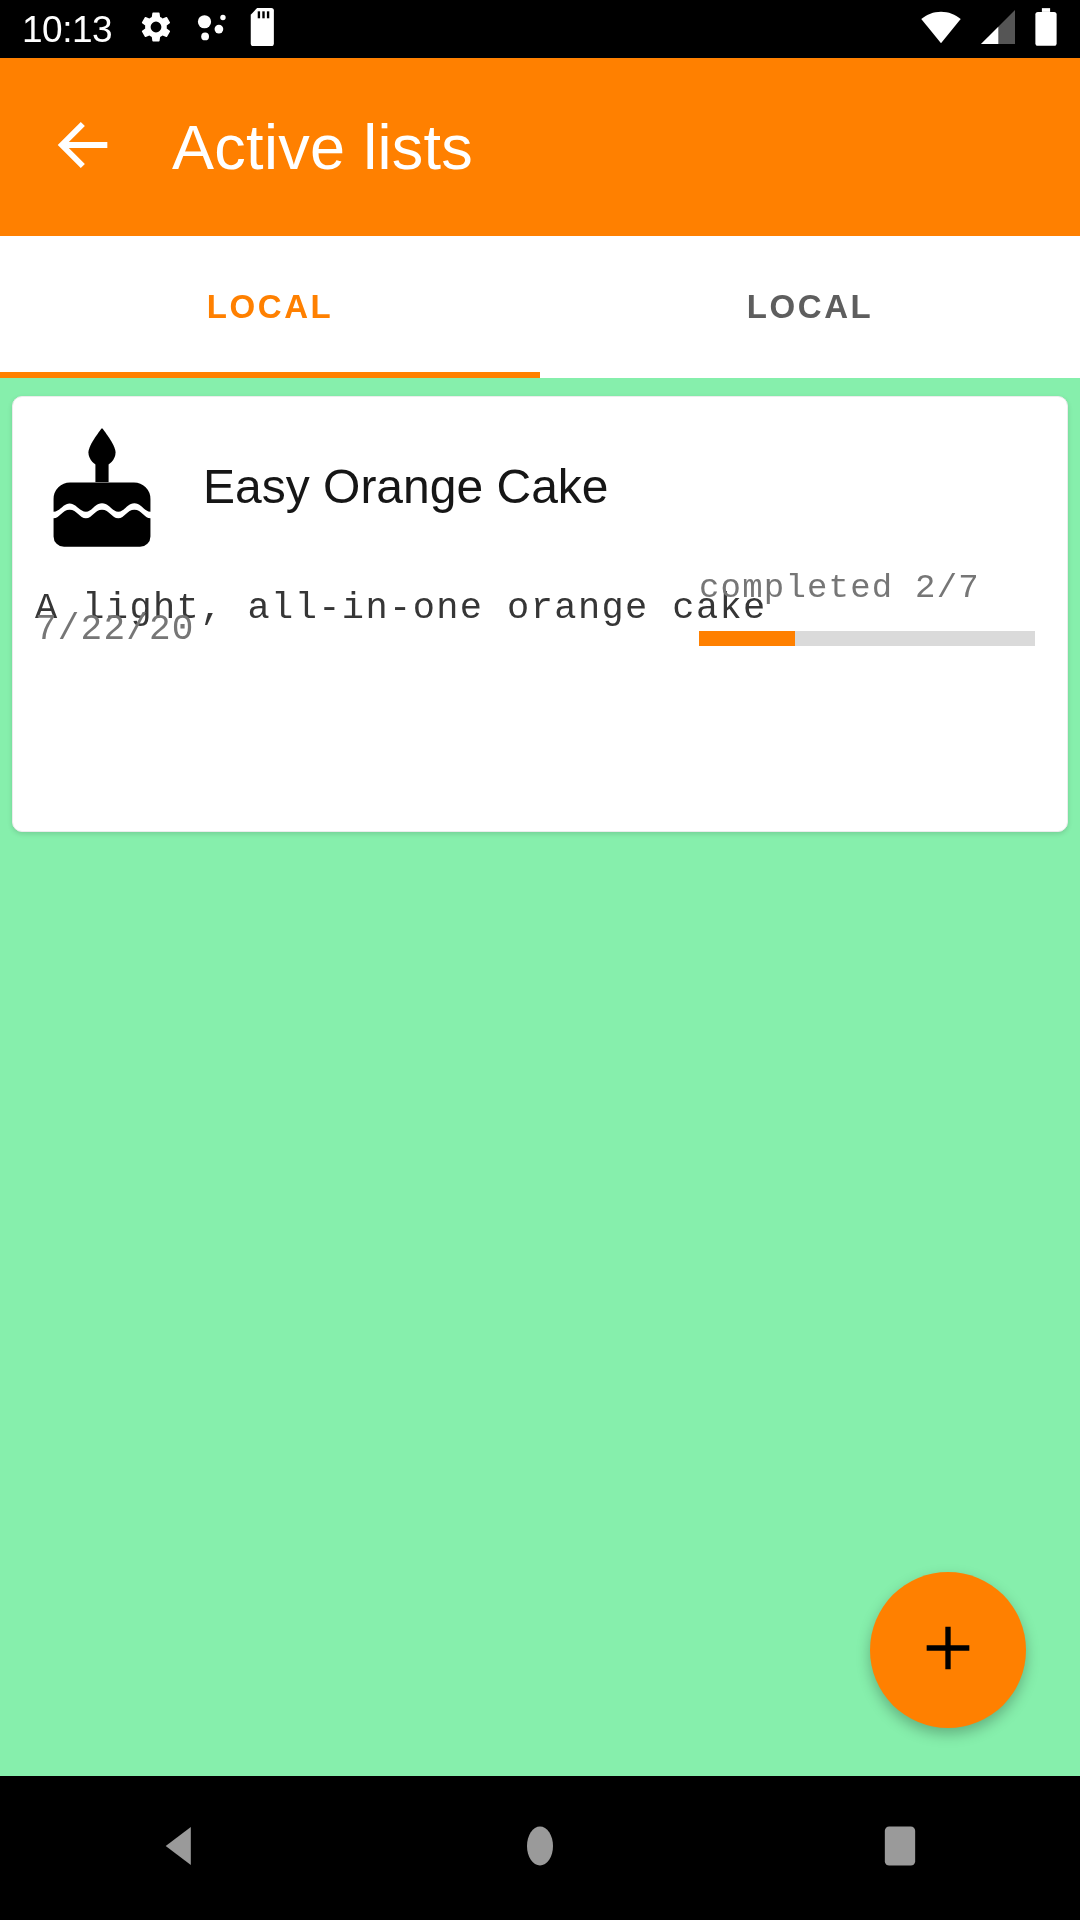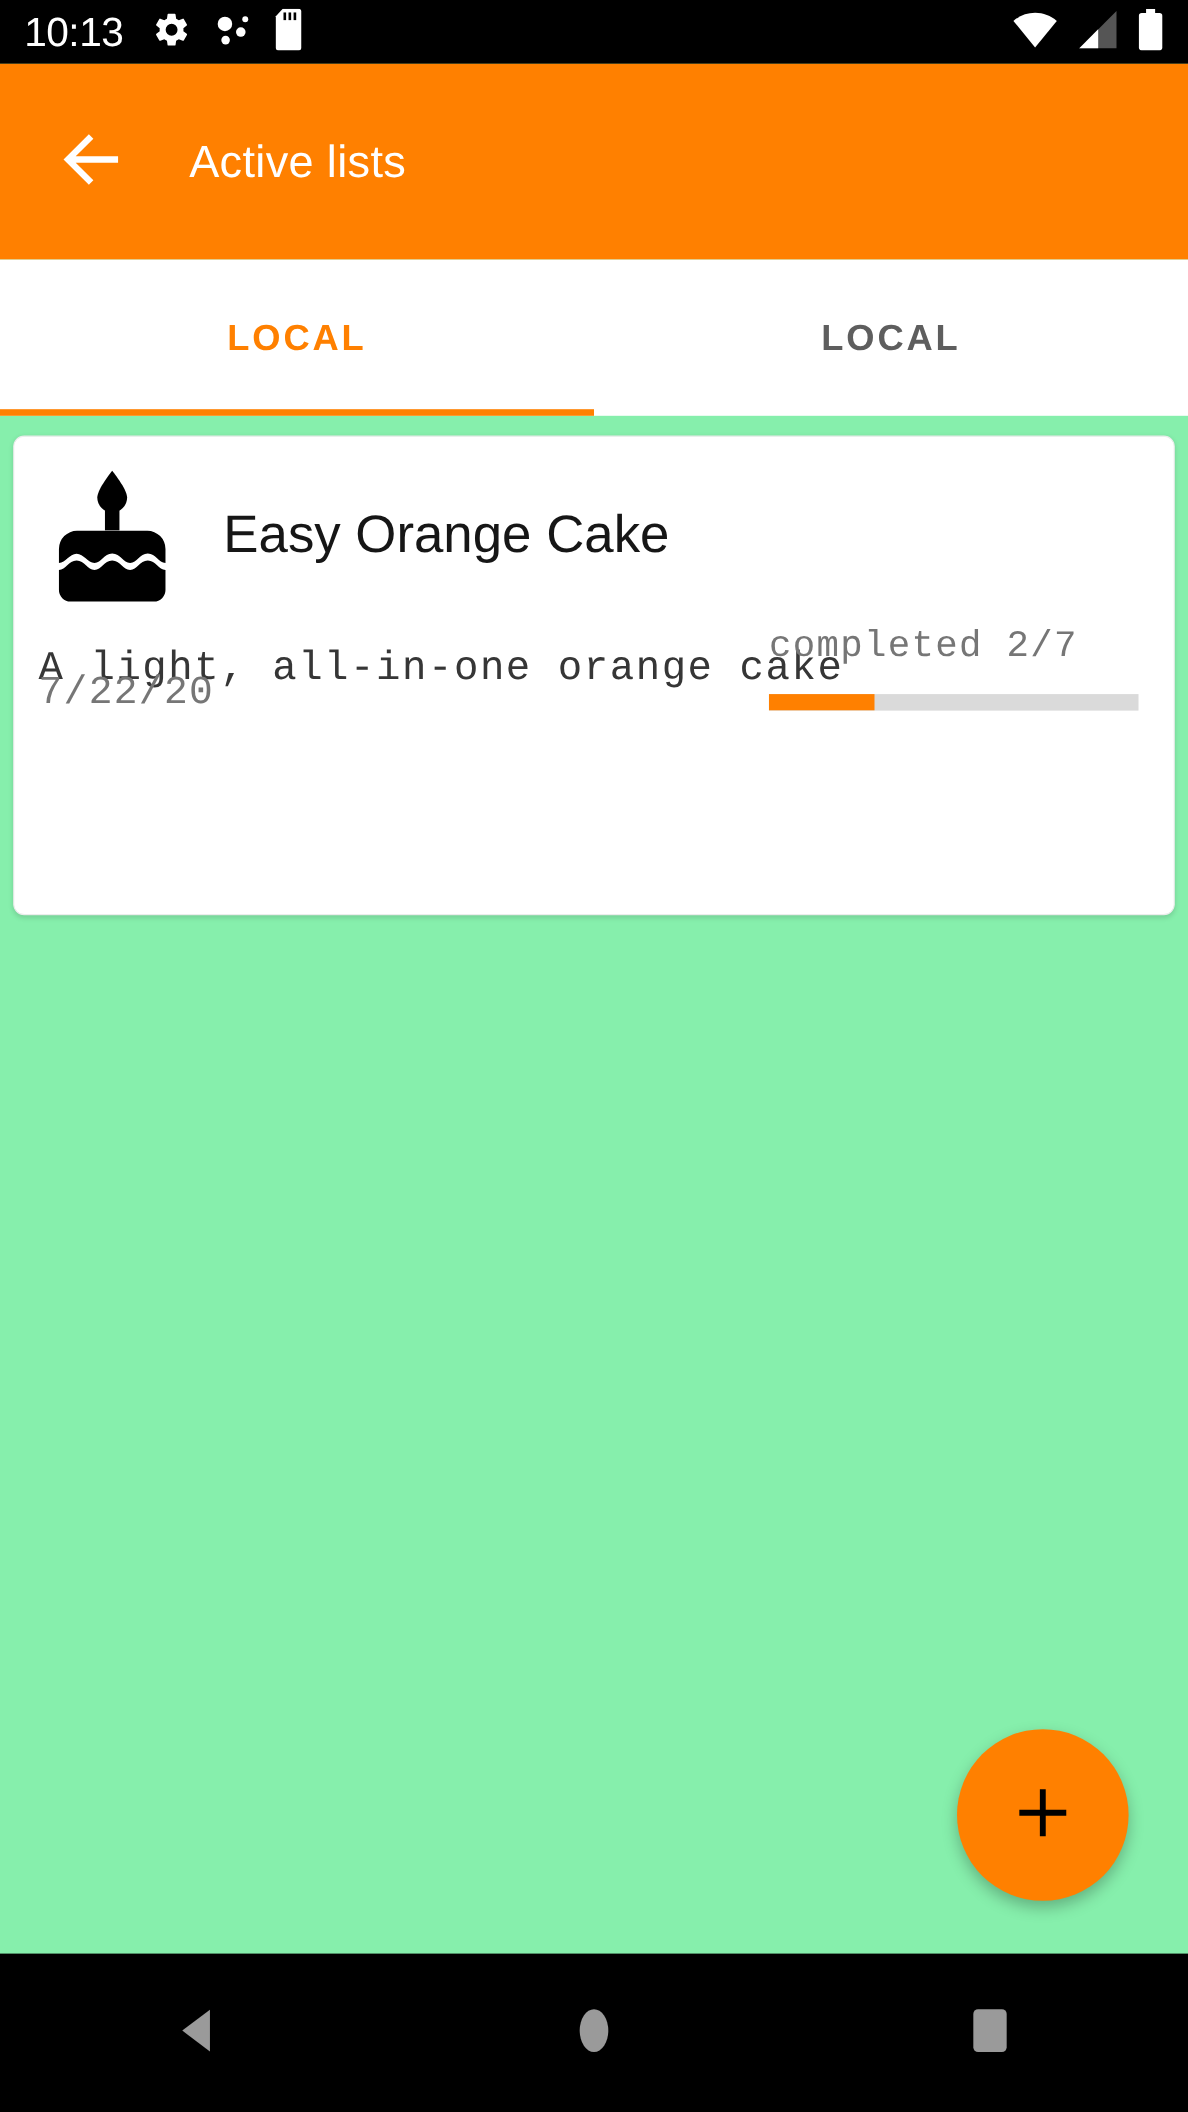--- a/index.html
+++ b/index.html
@@ -64,21 +64,21 @@
   #back-button {
     width: 96px; height: 96px;
     margin-left: 36px;
     display: flex;
     align-items: center;
     justify-content: center;
     cursor: pointer;
   }
   #app-bar-title {
     color: #ffffff;
-    font-size: 41px;
+    font-size: 63px;
     font-family: "Liberation Sans", sans-serif;
     font-weight: 400;
     margin-left: 40px;
     letter-spacing: 0.3px;
     white-space: nowrap;
   }
 
   
   #tab-bar {
     position: absolute;

